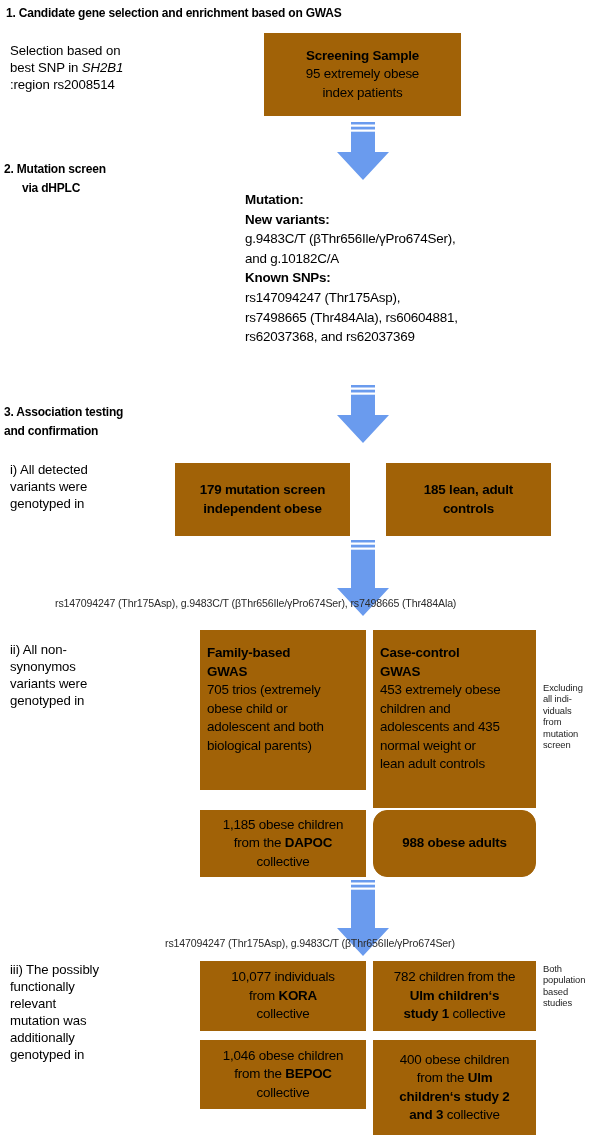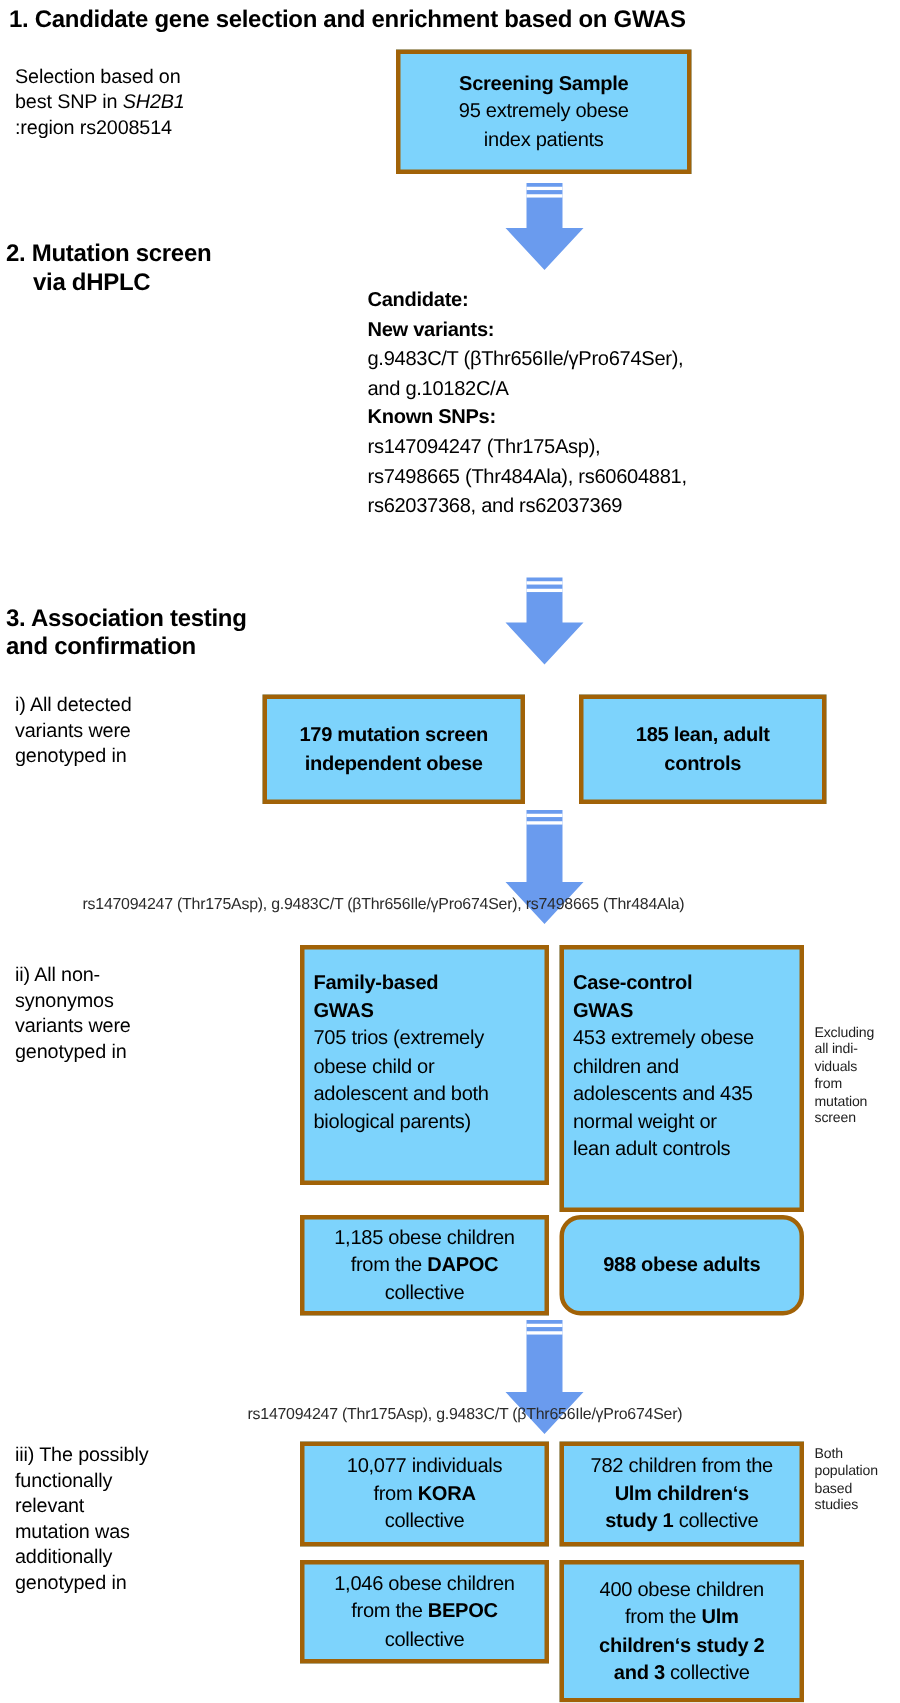--- a/index.html
+++ b/index.html
@@ -16,37 +16,37 @@
     width: 600px;
     height: 1135px;
     overflow: hidden;
     background: #ffffff;
   }
   .abs { position: absolute; }
 
   
   .section-heading {
     font-weight: bold;
-    font-size: 16px;
+    font-size: 12px;
     line-height: 19px;
     letter-spacing: -0.2px;
   }
 
   
   .left-label {
     font-size: 13.2px;
     line-height: 17px;
     letter-spacing: -0.1px;
   }
 
   
   .box {
     box-sizing: border-box;
-    border: 3px solid #a16207;
-    background: #7dd3fc;
+    border: 1px solid #a16207;
+    background: #a16207;
     display: flex;
     flex-direction: column;
     justify-content: center;
   }
   .box-center { text-align: center; }
   .box-left { text-align: left; }
   .box-text {
     font-size: 13.4px;
     line-height: 18.5px;
     letter-spacing: -0.2px;
@@ -110,21 +110,21 @@
       <rect x="18" y="9.5" width="24" height="2.2" fill="#ffffff"></rect>
     </svg>
   </div>
 
   <div class="abs section-heading" style="left:4px; top:160px; width:230px;">
     <div>2. Mutation screen</div>
     <div style="padding-left:18px;">via dHPLC</div>
   </div>
 
   <div class="abs detected" style="left:245px; top:190px; width:350px;">
-    <div class="b">Candidate:</div>
+    <div class="b">Mutation:</div>
     <div class="b">New variants:</div>
     <div>g.9483C/T (βThr656Ile/γPro674Ser),</div>
     <div>and g.10182C/A</div>
     <div class="b">Known SNPs:</div>
     <div>rs147094247 (Thr175Asp),</div>
     <div>rs7498665 (Thr484Ala), rs60604881,</div>
     <div>rs62037368, and rs62037369</div>
   </div>
 
   <div class="abs" style="left:333px; top:383px;">

